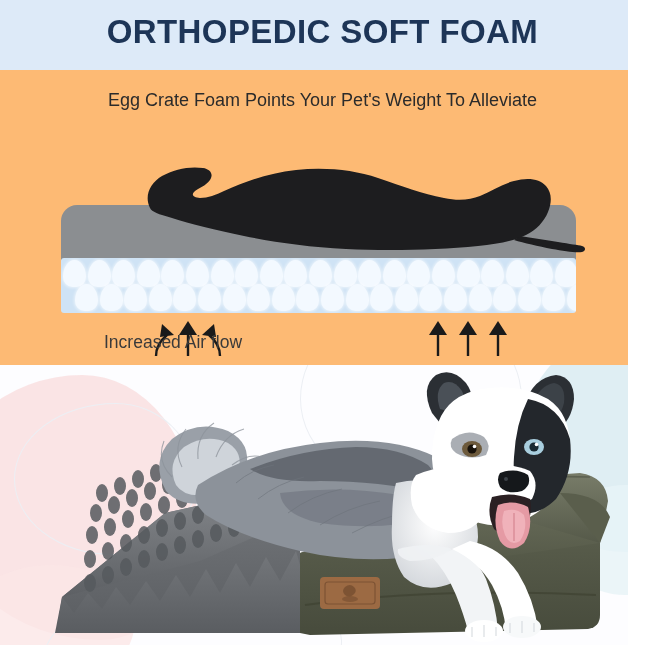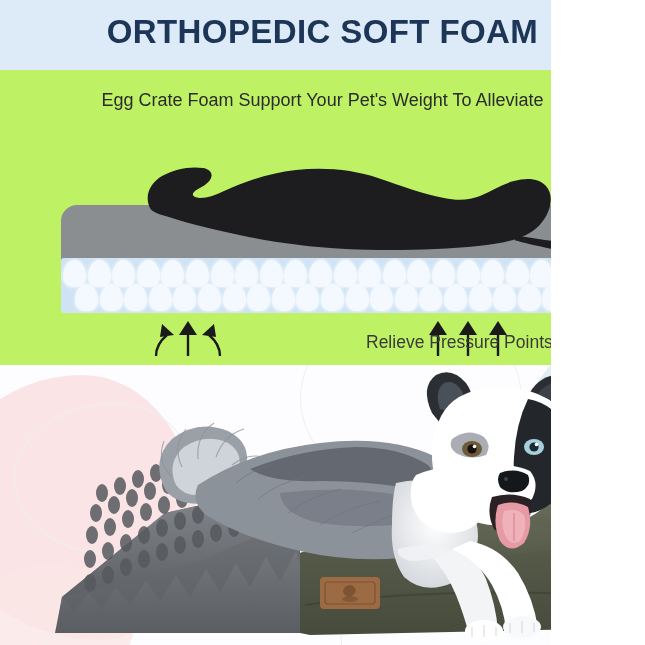--- a/index.html
+++ b/index.html
@@ -1,19 +1,19 @@
 <!DOCTYPE html>
 <html><head>
 <meta charset="utf-8">
 <style>
   html,body{margin:0;padding:0;background:#fff;}
   body{width:645px;height:645px;overflow:hidden;
        font-family:"Liberation Sans","DejaVu Sans",sans-serif;}
 
-  #page{position:relative;width:551px;height:645px;background:#bef264;overflow:hidden;}
+  #page{position:relative;width:628px;height:645px;background:#fdba74;overflow:hidden;}
 
   
   #header-band{position:absolute;left:0;top:0;width:645px;height:70px;
      background:#ddeaf8;}
   #page-title{position:absolute;left:0;top:13px;width:645px;text-align:center;
      font-size:33px;font-weight:bold;letter-spacing:0.4px;color:#1d3557;
      font-family:"Liberation Sans",sans-serif;}
 
   
   #subtitle-wrap{position:absolute;left:0;top:88px;width:645px;text-align:center;
@@ -70,21 +70,21 @@
 </style>
 </head>
 <body>
 
 <div id="page">
 
   <div id="header-band"></div>
   <div id="page-title">ORTHOPEDIC SOFT FOAM</div>
 
   <div id="subtitle-wrap">
-    <span class="sub-line">Egg Crate Foam Support Your Pet's Weight To Alleviate</span>
+    <span class="sub-line">Egg Crate Foam Points Your Pet's Weight To Alleviate</span>
   </div>
 
   <div id="diagram">
 
     <div id="gray-layer"></div>
 
     <div id="foam-layer">
         <div class="bump r1" style="left: 2px;"></div>
         <div class="bump r1" style="left: 26.6px;"></div>
         <div class="bump r1" style="left: 51.2px;"></div>
@@ -174,21 +174,21 @@
     <svg id="arrows-right" class="arrow-group" viewBox="0 0 80 40">
       <path d="M 10 38 L 10 14" stroke="#1a1a1a" stroke-width="2.4" fill="none"></path>
       <path d="M 10 3 L 19 17 L 1 17 Z" fill="#1a1a1a"></path>
       <path d="M 40 38 L 40 14" stroke="#1a1a1a" stroke-width="2.4" fill="none"></path>
       <path d="M 40 3 L 49 17 L 31 17 Z" fill="#1a1a1a"></path>
       <path d="M 70 38 L 70 14" stroke="#1a1a1a" stroke-width="2.4" fill="none"></path>
       <path d="M 70 3 L 79 17 L 61 17 Z" fill="#1a1a1a"></path>
     </svg>
   </div>
 
-  <div class="diagram-label" id="label-pressure">Relieve Pressure Points</div>
+  <div class="diagram-label" id="label-airflow">Increased Air flow</div>
 
   <div id="photo">
 
     <div class="blob" id="blob-pink"></div>
     <div class="blob" id="blob-pink2"></div>
     <div class="blob" id="blob-blue"></div>
     <div class="blob" id="blob-blue2"></div>
     <div class="paw-outline" id="paw1"></div>
     <div class="paw-outline" id="paw2"></div>
     <div class="paw-outline" id="paw3"></div>

